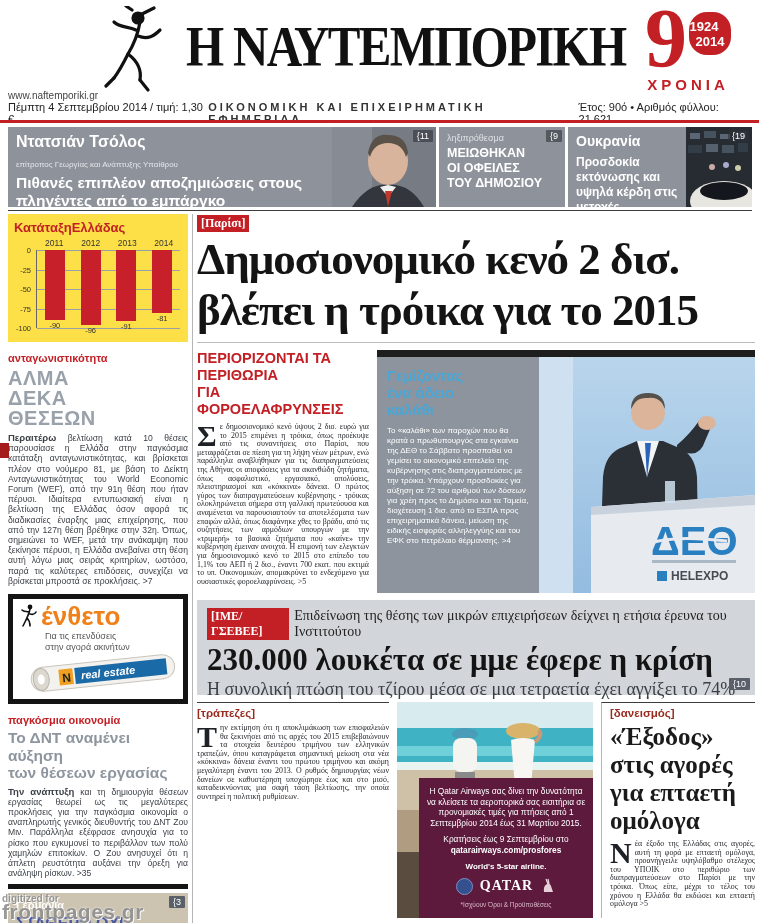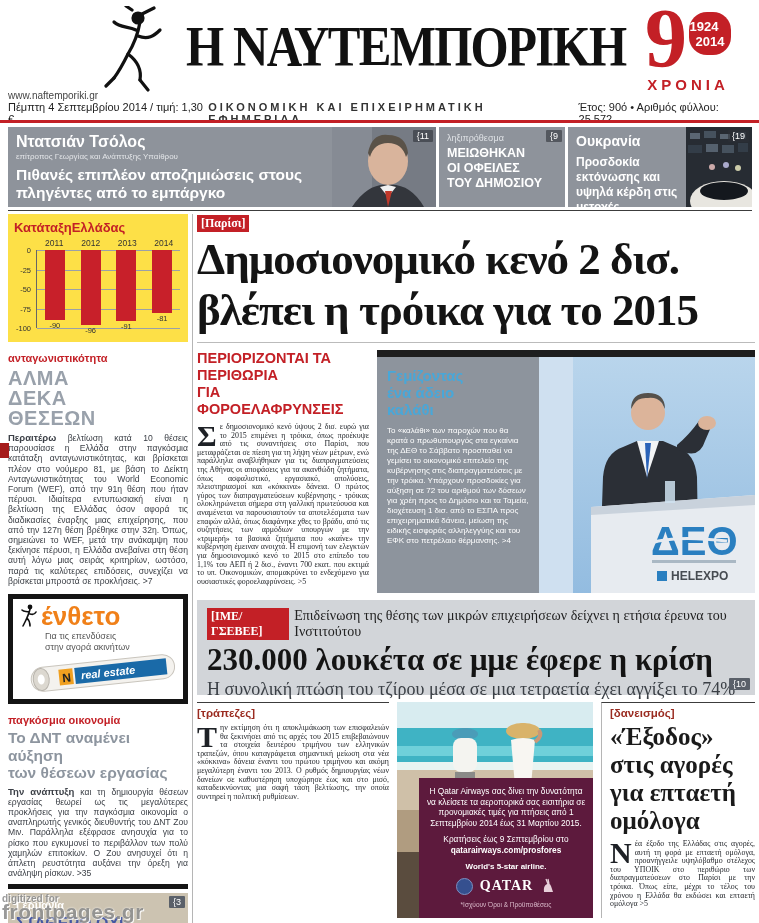--- a/index.html
+++ b/index.html
@@ -25,21 +25,21 @@
   #tagline{letter-spacing:3px;font-weight:700;color:#333;}
   #redrule{position:absolute;top:120px;left:0;width:759px;height:3px;background:#c32026;}
 
   
   #topstrip{position:absolute;top:127px;left:8px;right:7px;height:80px;display:flex;gap:3px;border-radius:17px;}
   .sbox{position:relative;background:#8e939b;color:#fff;overflow:hidden;}
   .sbox1{flex:0 0 412px;padding:6px 8px;}
   .sbox2{flex:0 0 110px;padding:6px 8px;}
   .sbox3{flex:1;padding:6px 8px;}
   .s1-name{font-size:16px;font-weight:700;}
-  .s1-role{font-size:8px;color:#e3e5e8;margin-top:1px;}
+  .s1-role{font-size:8px;color:#e3e5e8;margin-top:9px;}
   .s1-headline{font-size:15.5px;font-weight:700;line-height:18px;margin-top:5px;width:300px;}
   .s2-label{font-size:9px;color:#dfe2e6;}
   .s2-headline{font-size:12.5px;font-weight:700;line-height:15px;margin-top:3px;white-space:pre-line;}
   .s3-label{font-size:14px;font-weight:700;}
   .s3-headline{font-size:12px;font-weight:700;line-height:15px;margin-top:6px;width:122px;}
   .pageref{position:absolute;top:3px;right:3px;background:rgba(45,49,55,.6);color:#fff;
            font-size:9px;padding:1px 4px;border-radius:1px;}
   .photo-right{position:absolute;right:0;top:0;height:100%;}
   #striprule{position:absolute;top:210px;left:8px;right:7px;height:1px;background:#3c3c3c;}
 
@@ -155,21 +155,21 @@
           <span>1924</span>
           <span class="sep"></span>
           <span>2014</span>
         </span>
       </div>
       <div id="chronia">ΧΡΟΝΙΑ</div>
     </div>
     <div id="inforow">
       <span>Πέμπτη 4 Σεπτεμβρίου 2014 / τιμή: 1,30 €</span>
       <span id="tagline">ΟΙΚΟΝΟΜΙΚΗ ΚΑΙ ΕΠΙΧΕΙΡΗΜΑΤΙΚΗ ΕΦΗΜΕΡΙΔΑ</span>
-      <span>Έτος: 90ό • Αριθμός φύλλου: 25.572</span>
+      <span>Έτος: 90ό • Αριθμός φύλλου: 21.621</span>
     </div>
   </div>
   <div id="redrule"></div>
 
   <div id="topstrip">
     <div class="sbox sbox1">
       <div class="s1-name">Ντατσιάν Τσόλος</div>
       <div class="s1-role">επίτροπος Γεωργίας και Ανάπτυξης Υπαίθρου</div>
       <div class="s1-headline">Πιθανές επιπλέον αποζημιώσεις στους πληγέντες από το εμπάργκο</div>
       <svg class="photo-right" width="104" height="80" viewBox="0 0 104 80">

